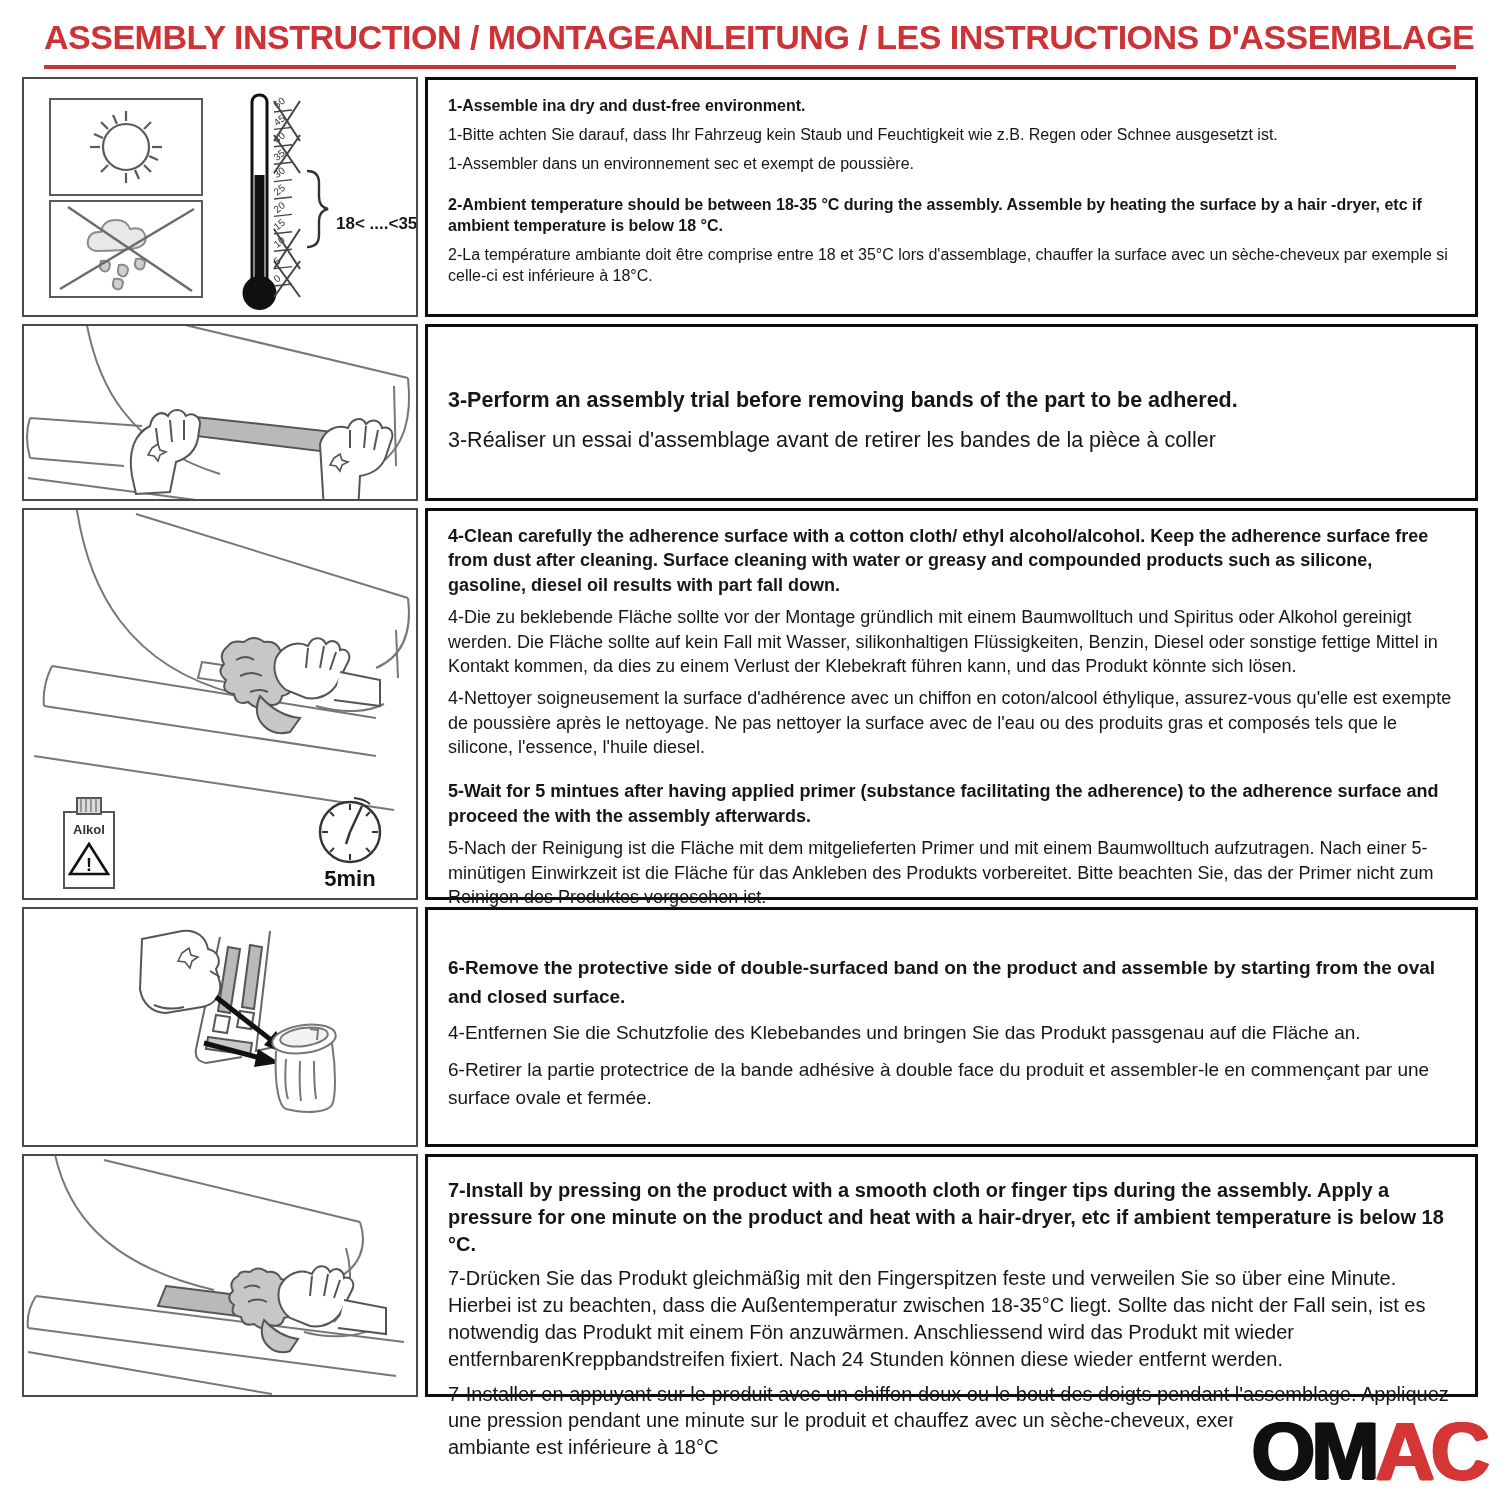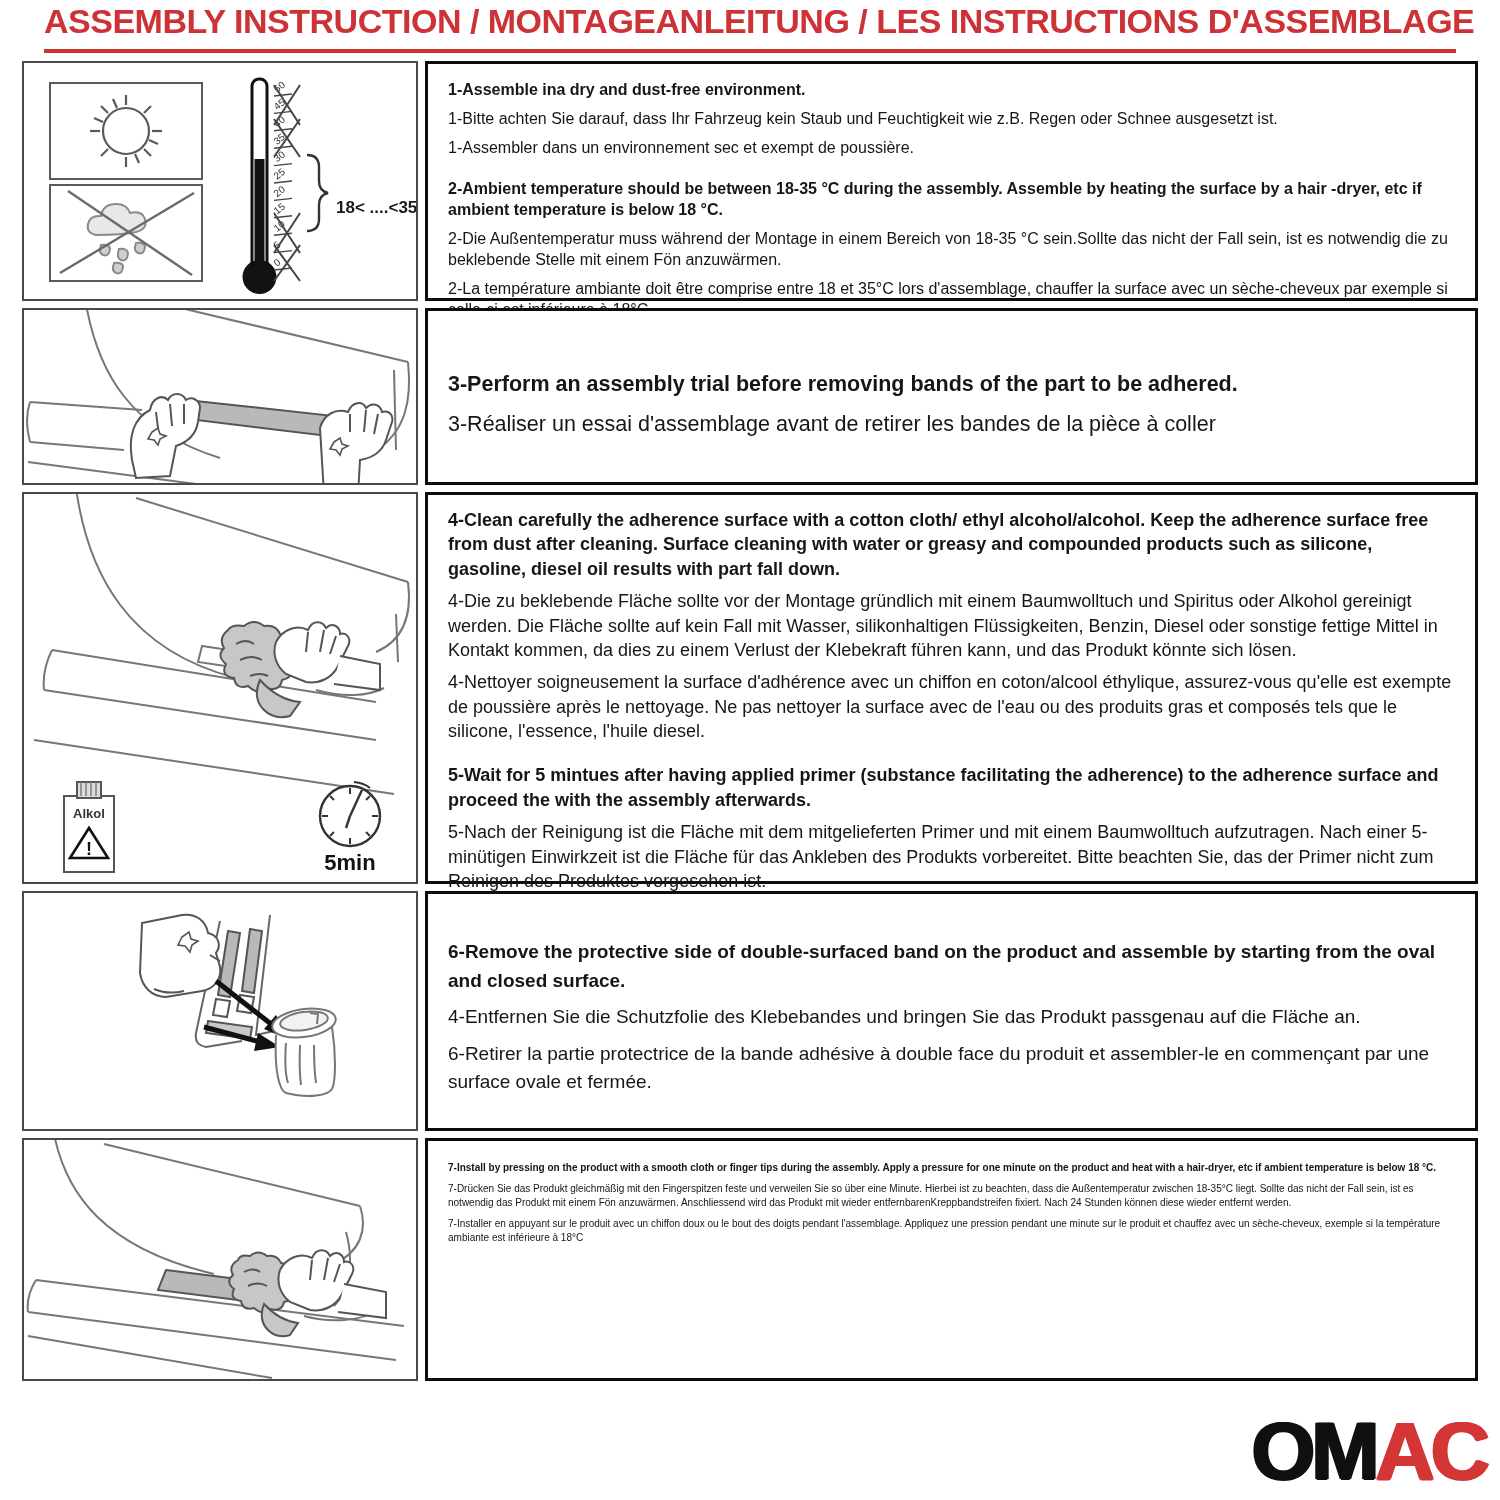--- a/index.html
+++ b/index.html
@@ -1,34 +1,34 @@
 <!DOCTYPE html>
 <html><head>
 <meta charset="utf-8">
 <style>
   html,body{margin:0;padding:0;background:#ffffff;}
   body{width:1500px;height:1500px;overflow:hidden;position:relative;
        font-family:"Liberation Sans","DejaVu Sans",sans-serif;color:#161616;}
-  .page{position:absolute;inset:0;padding:0 22px 0 22px;box-sizing:border-box;}
+  .page{position:absolute;inset:0;padding:16px 22px 0 22px;box-sizing:border-box;}
   .title{font-size:34px;font-weight:bold;color:#cd3236;margin:2px 0 0 22px;
          letter-spacing:-0.5px;white-space:nowrap;}
   .title-rule{height:4px;background:#cd3236;margin:8px 0 8px 22px;width:1412px;}
   .row{display:flex;gap:7px;margin-bottom:7px;}
   .imgbox{width:396px;flex:none;border:2px solid #4a4a4a;background:#fff;
           box-sizing:border-box;position:relative;overflow:hidden;}
   .textbox{flex:1;border:3px solid #0d0d0d;background:#fff;box-sizing:border-box;
            padding:8px 14px 6px 12px;}
   .para{margin:8px;}
   .para.bold{font-weight:bold;}
   .para.gap{margin-top:20px;}
   .tb1{font-size:16px;line-height:1.31;}
   .tb2{font-size:21.5px;line-height:1.47;padding-top:50px;}
   .tb3{font-size:18px;line-height:1.355;padding-top:5px;}
   .tb4{font-size:19px;line-height:1.5;padding-top:36px;}
-  .tb5{font-size:10px;line-height:1.34;padding-top:12px;}
+  .tb5{font-size:20px;line-height:1.34;padding-top:12px;}
   svg{display:block;}
   .logo{position:absolute;top:1406px;right:12px;background:#ffffff;
         padding:6px 2px 4px 18px;line-height:0.95;white-space:nowrap;}
   .logo span{font-size:82px;font-weight:bold;letter-spacing:-4px;
              font-family:"Liberation Sans","DejaVu Sans",sans-serif;}
   .logo .lb{color:#101010;text-shadow:1.5px 0 #101010,-1.5px 0 #101010,0 1px #101010;}
   .logo .lr{color:#d43535;text-shadow:1.5px 0 #d43535,-1.5px 0 #d43535,0 1px #d43535;}
 </style>
 </head>
 <body>
@@ -116,21 +116,20 @@
           <path d="M283,92 q12,0 12,12 l0,14 q0,10 9,12 q-9,2 -9,12 l0,14 q0,12 -12,12" stroke="#333" stroke-width="2.4" fill="none"></path>
           <text x="312" y="150" font-size="17" font-weight="bold" fill="#1a1a1a" font-family="Liberation Sans, DejaVu Sans, sans-serif">18&lt; ....&lt;35 C</text>
         </g>
       </svg>
     </div>
     <div class="textbox tb1">
         <p class="para bold">1-Assemble ina dry and dust-free environment.</p>
         <p class="para">1-Bitte achten Sie darauf, dass Ihr Fahrzeug kein Staub und Feuchtigkeit wie z.B. Regen oder Schnee ausgesetzt ist.</p>
         <p class="para">1-Assembler dans un environnement sec et exempt de poussière.</p>
         <p class="para bold gap">2-Ambient temperature should be between 18-35 °C  during the assembly. Assemble by heating the surface by a hair -dryer, etc if ambient temperature is below 18 °C.</p>
-        <p class="para">2-Die Außentemperatur muss während der Montage in einem Bereich von 18-35 °C  sein.Sollte das nicht der Fall sein, ist es notwendig die zu beklebende Stelle mit einem Fön anzuwärmen.</p>
         <p class="para">2-La température ambiante doit être comprise entre 18 et 35°C lors d'assemblage, chauffer la surface avec un sèche-cheveux par exemple si celle-ci est inférieure à 18°C.</p>
       </div>
   </div>
 
   <div class="row" style="height:177px">
     <div class="imgbox">
       <svg width="392" height="234" viewBox="0 0 392 234">
         <g stroke="#777" stroke-width="2" fill="none">
           <path d="M62,-6 C74,62 106,120 196,148"></path>
           <path d="M140,-6 L384,52"></path>

